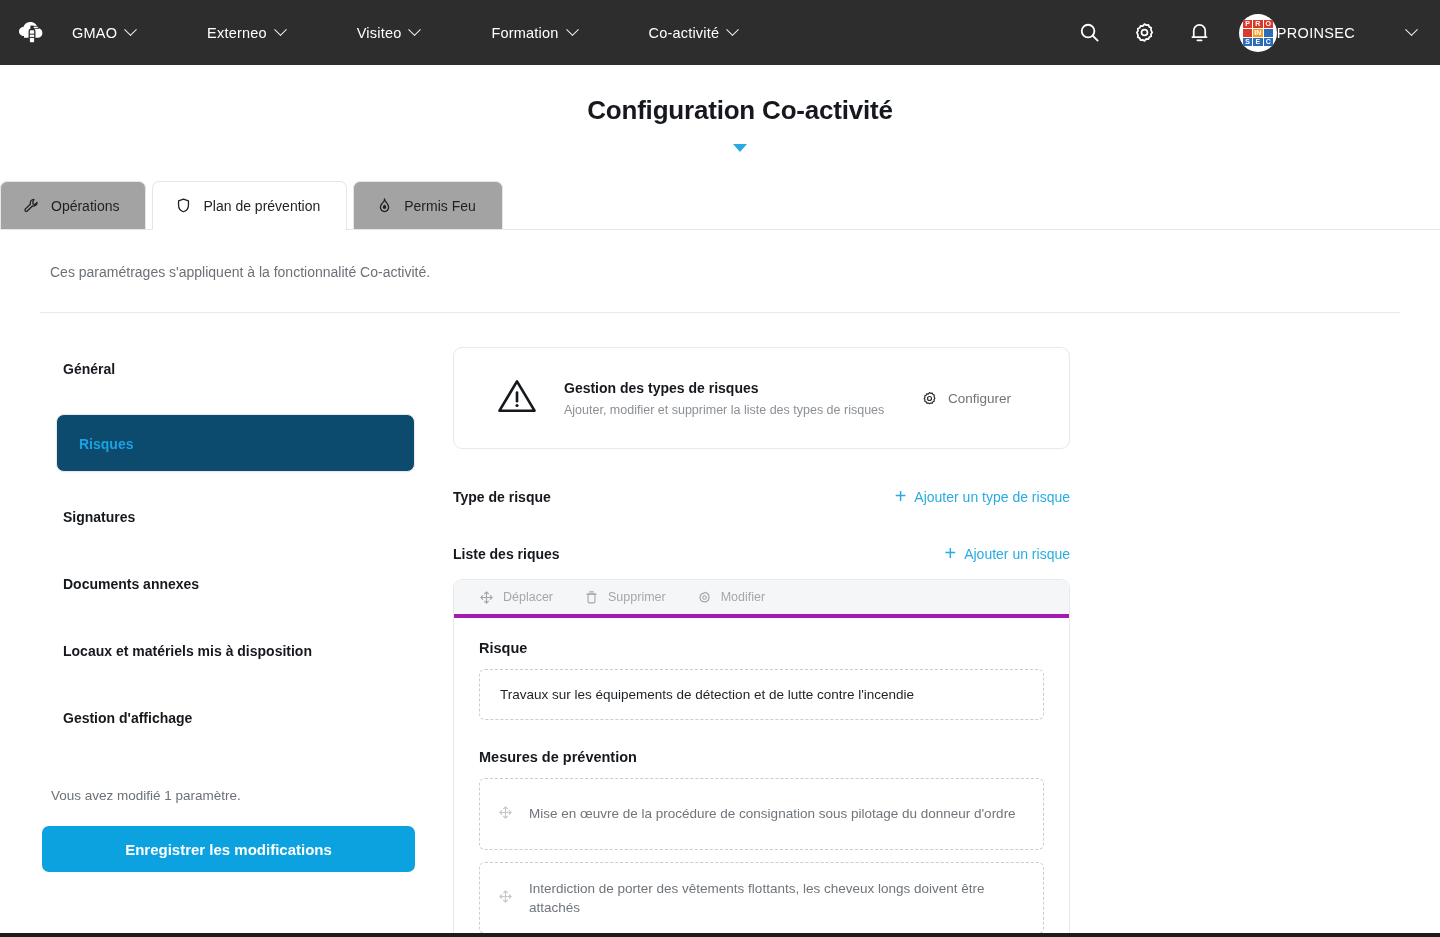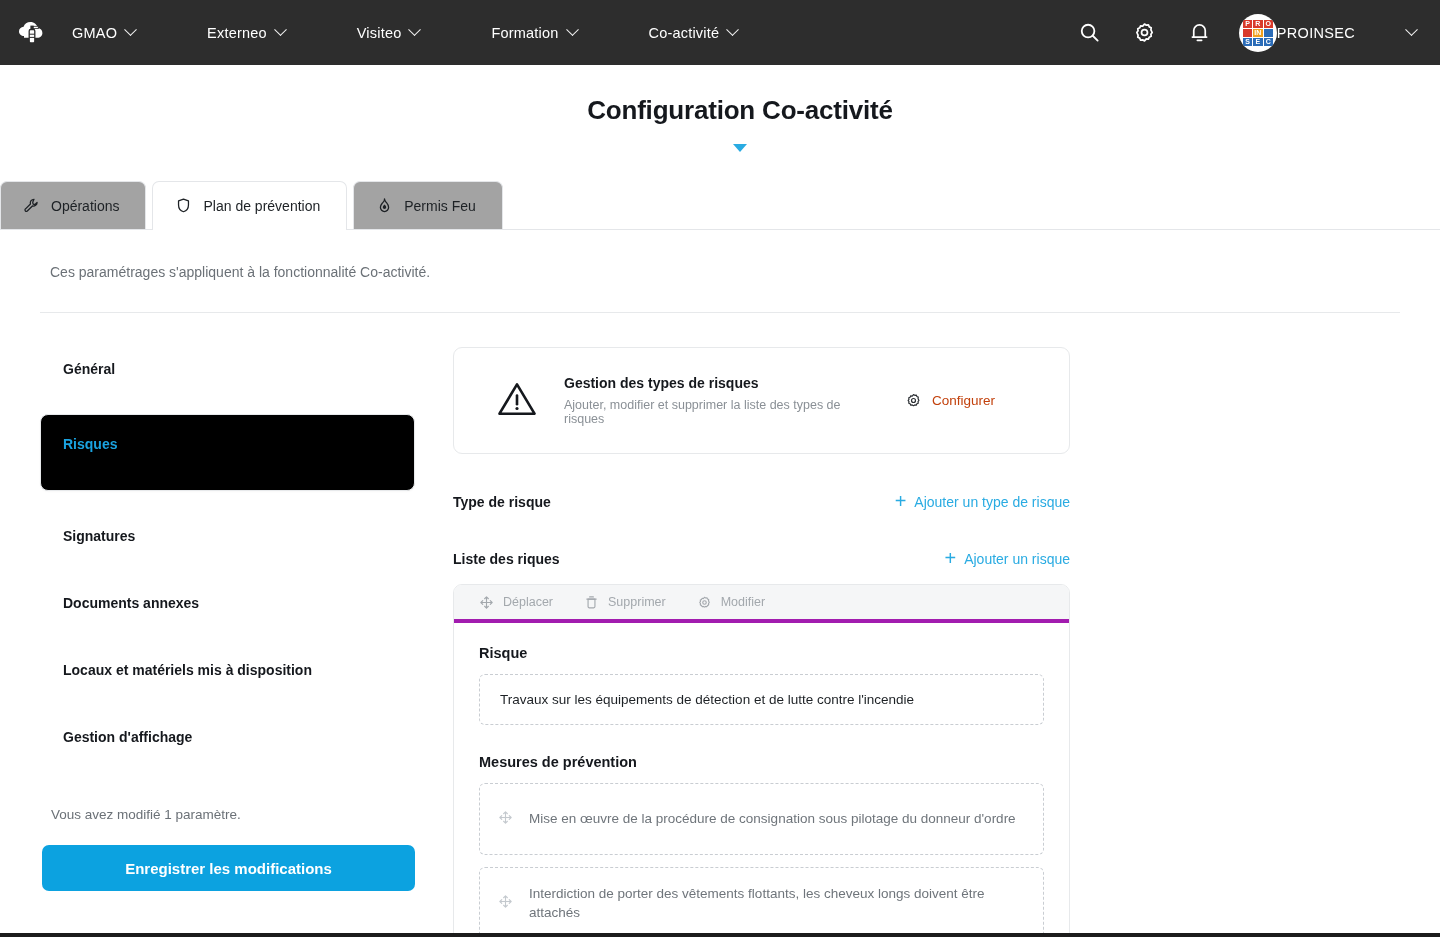--- a/index.html
+++ b/index.html
@@ -206,24 +206,25 @@
     color: #15181d;
     padding: 13px 22px;
     border-radius: 8px;
     border: 1px solid transparent;
     cursor: pointer;
     margin-bottom: 23px;
   }
   .side-item.active {
     color: #1aa3e0;
     border: 1px solid #e7e9eb;
-    background: #000000;
+    background: #0c4a6e;
     box-shadow: 0 1px 2px rgba(0,0,0,.03);
     padding-top: 21px;
-    padding-bottom: 38px;
+    padding-bottom: 19px;
+    margin-left: 16px;
   }
   .side-note {
     font-size: 13.5px;
     color: #6b7177;
     padding: 25px 0 0 11px;
   }
   .save-btn {
     margin: 23px 0 0 2px;
     width: 373px;
     height: 46px;
@@ -260,23 +261,23 @@
   }
   .info-sub {
     font-size: 12.5px;
     color: #8a9096;
   }
   .configure-link {
     display: flex;
     align-items: center;
     gap: 10px;
     font-size: 13.5px;
-    color: #c2410c;
-    cursor: pointer;
-    margin-right: 50px;
+    color: #737373;
+    cursor: pointer;
+    margin-right: 34px;
     white-space: nowrap;
   }
 
   .section-head {
     width: 617px;
     display: flex;
     align-items: center;
     justify-content: space-between;
     margin-top: 39px;
   }

